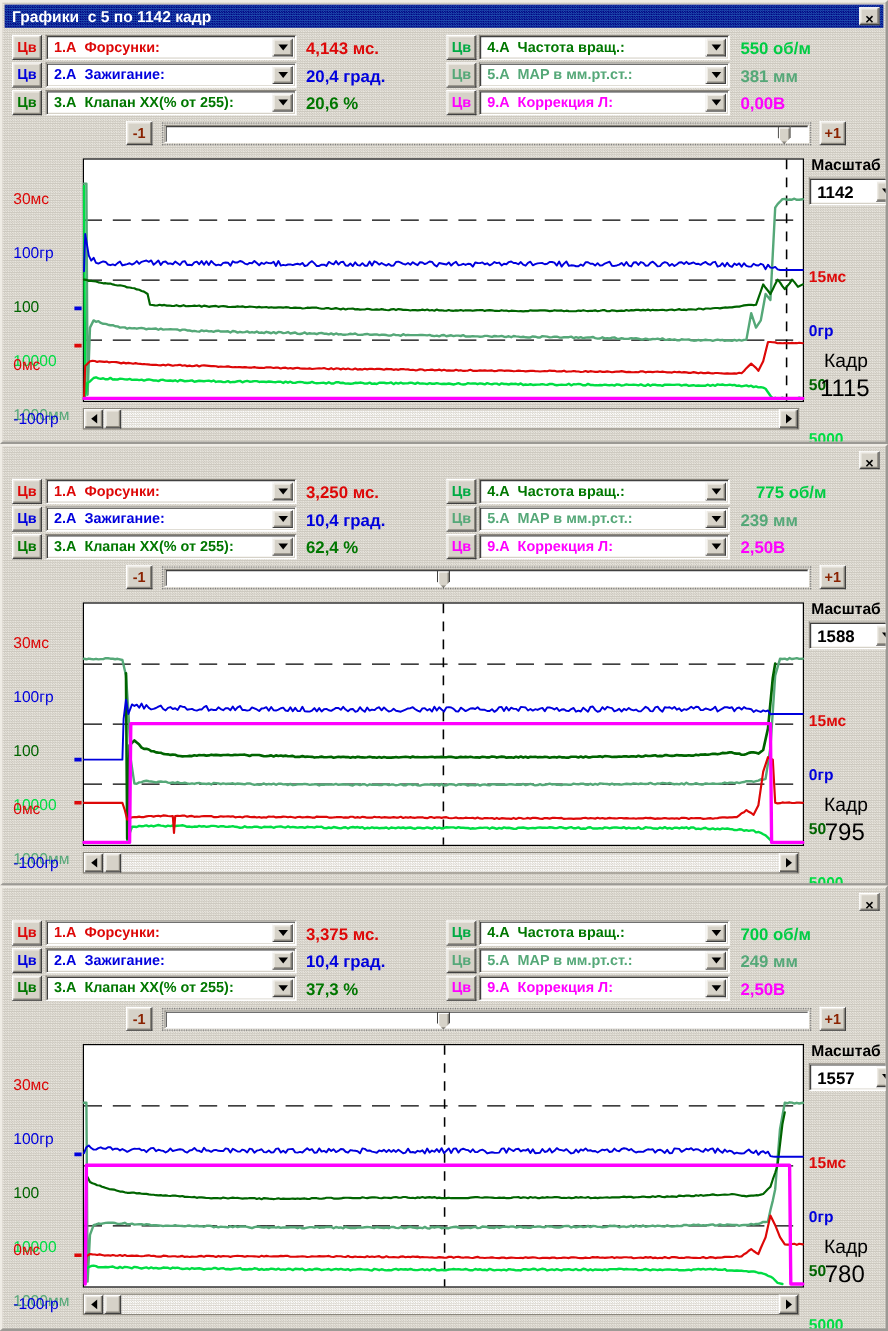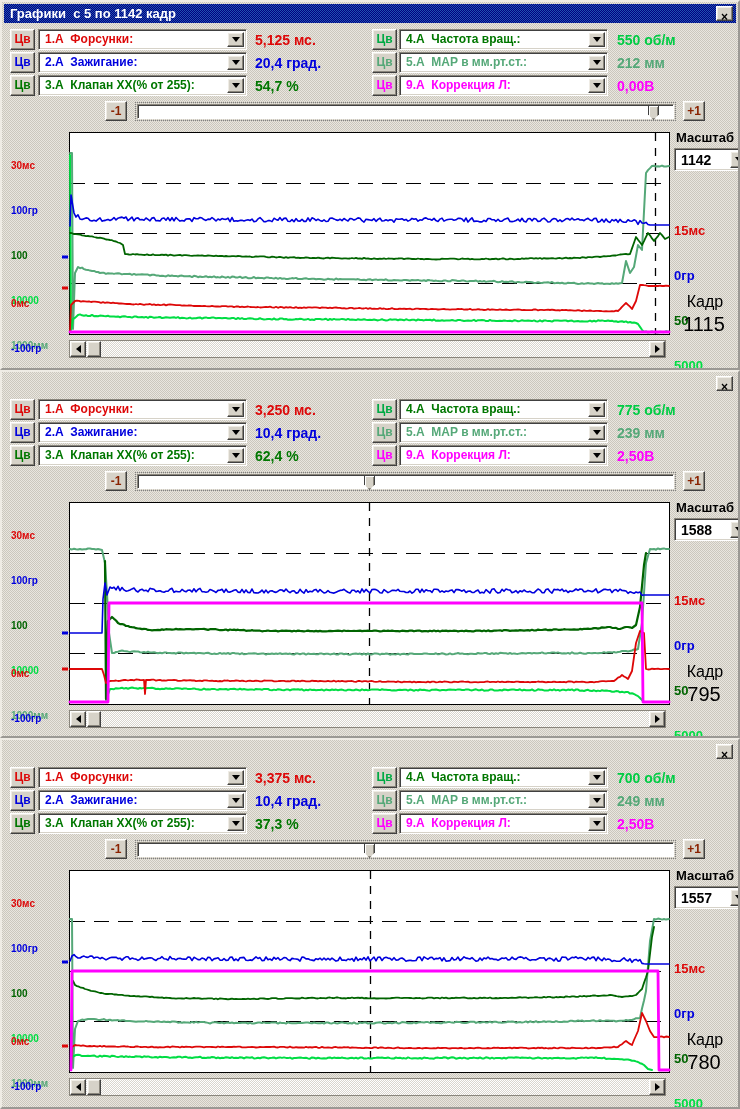--- a/index.html
+++ b/index.html
@@ -29,21 +29,21 @@
   .r0{top:27px}.r1{top:50px}.r2{top:73px}
   .cvL{left:8px}.cbL{left:36px}.vL{left:253px}.cvR{left:370px}.cbR{left:397px}.vR{left:615px}
   .sbtn{position:absolute;top:99px;width:22px;height:20px;font-size:12px;font-weight:bold;
     color:#8a2200;text-align:center;line-height:18px;}
   .trackw{position:absolute;left:133px;top:100px;width:541px;height:19px;border:1px dotted #808080;}
   .track{position:absolute;left:1px;top:1px;right:1px;bottom:1px;background:#fff;border:1px solid;
     border-color:#8a867c #ffffff #ffffff #8a867c;box-shadow:inset 1px 1px 0 #404040;}
   .thumb{position:absolute;top:2px;width:11px;height:15px;background:#d6d2c8;border:1px solid #404040;
     box-shadow:inset 1px 1px 0 #fff,inset -1px -1px 0 #8a867c;
     clip-path:polygon(0 0,100% 0,100% 62%,50% 100%,0 62%);}
-  .axT,.axB{position:absolute;left:9px;width:58px;font-size:10px;font-weight:bold;line-height:15px;white-space:pre;}
+  .axT,.axB{position:absolute;left:9px;width:58px;font-size:13px;font-weight:normal;line-height:15px;white-space:pre;}
   .axT{top:126px}.axB{top:264px}
   .gbox{position:absolute;left:67px;top:130px;width:601px;height:203px;background:#fff;border:1px solid #000;}
   .gbox svg{position:absolute;left:0;top:0;overflow:visible;}
   .mlab{position:absolute;left:668px;top:128px;width:70px;text-align:center;font-size:13px;font-weight:bold;color:#000;}
   .mcombo{position:absolute;left:672px;top:146px;width:76px;height:23px;background:#fff;border:1px solid;
     border-color:#8a867c #ffffff #ffffff #8a867c;box-shadow:inset 1px 1px 0 #404040, inset -1px -1px 0 #d6d2c8;}
   .mcombo .t{font-size:14px;top:3px;}
   .axR{position:absolute;left:672px;top:191px;width:64px;font-size:13px;font-weight:bold;line-height:15px;white-space:pre;}
   .klab{position:absolute;left:668px;top:291px;width:70px;text-align:center;font-size:16px;color:#000;}
   .kval{position:absolute;left:664px;top:311px;width:76px;text-align:center;font-size:20px;color:#000;}
@@ -62,54 +62,54 @@
     </div>
   <div class="xbtn b3"><span>×</span></div>
 
   <div class="cv b3 r0 cvL" style="color: rgb(221, 8, 8);">Цв</div>
   <div class="combo r0 cbL">
       <span class="t" style="color: rgb(221, 8, 8);">1.А  Форсунки:</span>
       <span class="cArr b3">
         <i class="tri tri-d"></i>
       </span>
     </div>
-  <div class="val r0 vL" style="color: rgb(221, 8, 8);">5,125 мс.</div>
+  <div class="val r0 vL" style="color: rgb(221, 8, 8);">4,143 мс.</div>
   <div class="cv b3 r1 cvL" style="color: rgb(0, 0, 221);">Цв</div>
   <div class="combo r1 cbL">
       <span class="t" style="color: rgb(0, 0, 221);">2.А  Зажигание:</span>
       <span class="cArr b3">
         <i class="tri tri-d"></i>
       </span>
     </div>
   <div class="val r1 vL" style="color: rgb(0, 0, 221);">20,4 град.</div>
   <div class="cv b3 r2 cvL" style="color: rgb(0, 119, 0);">Цв</div>
   <div class="combo r2 cbL">
       <span class="t" style="color: rgb(0, 119, 0);">3.А  Клапан ХХ(% от 255):</span>
       <span class="cArr b3">
         <i class="tri tri-d"></i>
       </span>
     </div>
-  <div class="val r2 vL" style="color: rgb(0, 119, 0);">54,7 %</div>
+  <div class="val r2 vL" style="color: rgb(0, 119, 0);">20,6 %</div>
 
   <div class="cv b3 r0 cvR" style="color: rgb(0, 170, 68);">Цв</div>
   <div class="combo r0 cbR">
       <span class="t" style="color: rgb(0, 119, 0);">4.А  Частота вращ.:</span>
       <span class="cArr b3">
         <i class="tri tri-d"></i>
       </span>
     </div>
   <div class="val r0 vR" style="color: rgb(0, 204, 68);">550 об/м</div>
   <div class="cv b3 r1 cvR" style="color: rgb(85, 168, 120);">Цв</div>
   <div class="combo r1 cbR">
       <span class="t" style="color: rgb(85, 168, 120);">5.А  MAP в мм.рт.ст.:</span>
       <span class="cArr b3">
         <i class="tri tri-d"></i>
       </span>
     </div>
-  <div class="val r1 vR" style="color: rgb(85, 168, 120);">212 мм</div>
+  <div class="val r1 vR" style="color: rgb(85, 168, 120);">381 мм</div>
   <div class="cv b3 r2 cvR" style="color: rgb(255, 0, 255);">Цв</div>
   <div class="combo r2 cbR">
       <span class="t" style="color: rgb(255, 0, 255);">9.А  Коррекция Л:</span>
       <span class="cArr b3">
         <i class="tri tri-d"></i>
       </span>
     </div>
   <div class="val r2 vR" style="color: rgb(255, 0, 255);">0,00В</div>
 
   <div class="sbtn b3" style="left:103px">-1</div>
@@ -210,21 +210,21 @@
     </div>
   <div class="val r2 vL" style="color: rgb(0, 119, 0);">62,4 %</div>
 
   <div class="cv b3 r0 cvR" style="color: rgb(0, 170, 68);">Цв</div>
   <div class="combo r0 cbR">
       <span class="t" style="color: rgb(0, 119, 0);">4.А  Частота вращ.:</span>
       <span class="cArr b3">
         <i class="tri tri-d"></i>
       </span>
     </div>
-  <div class="val r0 vR" style="color: rgb(0, 204, 68);">775 об/м</div>
+  <div class="val r0 vR" style="color: rgb(0, 204, 68); margin-left: 13px;">775 об/м</div>
   <div class="cv b3 r1 cvR" style="color: rgb(85, 168, 120);">Цв</div>
   <div class="combo r1 cbR">
       <span class="t" style="color: rgb(85, 168, 120);">5.А  MAP в мм.рт.ст.:</span>
       <span class="cArr b3">
         <i class="tri tri-d"></i>
       </span>
     </div>
   <div class="val r1 vR" style="color: rgb(85, 168, 120);">239 мм</div>
   <div class="cv b3 r2 cvR" style="color: rgb(255, 0, 255);">Цв</div>
   <div class="combo r2 cbR">

